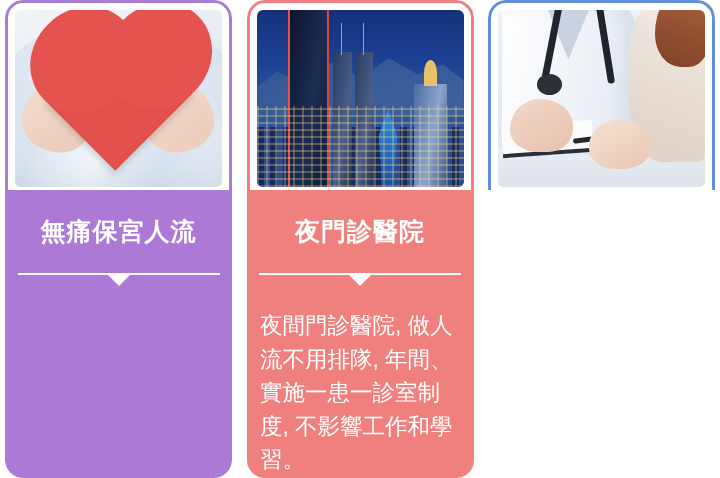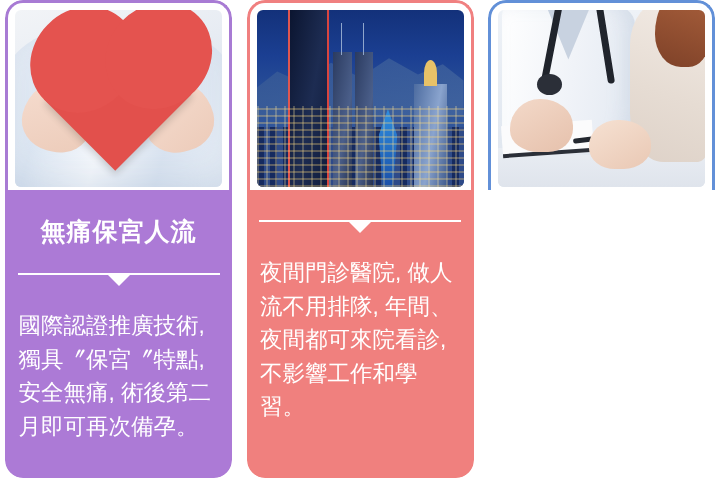--- a/index.html
+++ b/index.html
@@ -405,43 +405,43 @@
         <div class="hand-r"></div>
         <div class="heart"></div>
       </div>
     </div>
     <div class="card-body">
       <div class="card-title">無痛保宮人流</div>
       <div class="divider-wrap">
         <div class="divider-line"></div>
         <div class="divider-arrow"></div>
       </div>
-      <div class="card-text">國際認證推廣技術, 獨具〞保宮〞特點, 安全無痛, 術後第二月即可再次備孕。</div>
     </div>
   </div>
 
   <div class="card card-pink">
     <div class="card-media">
       <div class="photo photo-city">
         <div class="hills"></div>
         <div class="lowrise"></div>
         <div class="tower-main"></div>
         <div class="tw-a"></div>
         <div class="tw-b"></div>
         <div class="spire"></div>
         <div class="dome"></div>
         <div class="glow"></div>
       </div>
     </div>
     <div class="card-body">
+      <div class="card-title">夜門診醫院</div>
       <div class="divider-wrap">
         <div class="divider-line"></div>
         <div class="divider-arrow"></div>
       </div>
-      <div class="card-text">夜間門診醫院, 做人流不用排隊, 年間、夜間都可來院看診, 不影響工作和學習。</div>
+      <div class="card-text">夜間門診醫院, 做人流不用排隊, 年間、實施一患一診室制度, 不影響工作和學習。</div>
     </div>
   </div>
 
   <div class="card card-blue">
     <div class="card-media">
       <div class="photo photo-consult">
         <div class="desk"></div>
         <div class="doc-coat"></div>
         <div class="doc-v"></div>
         <div class="stetho-l"></div>

